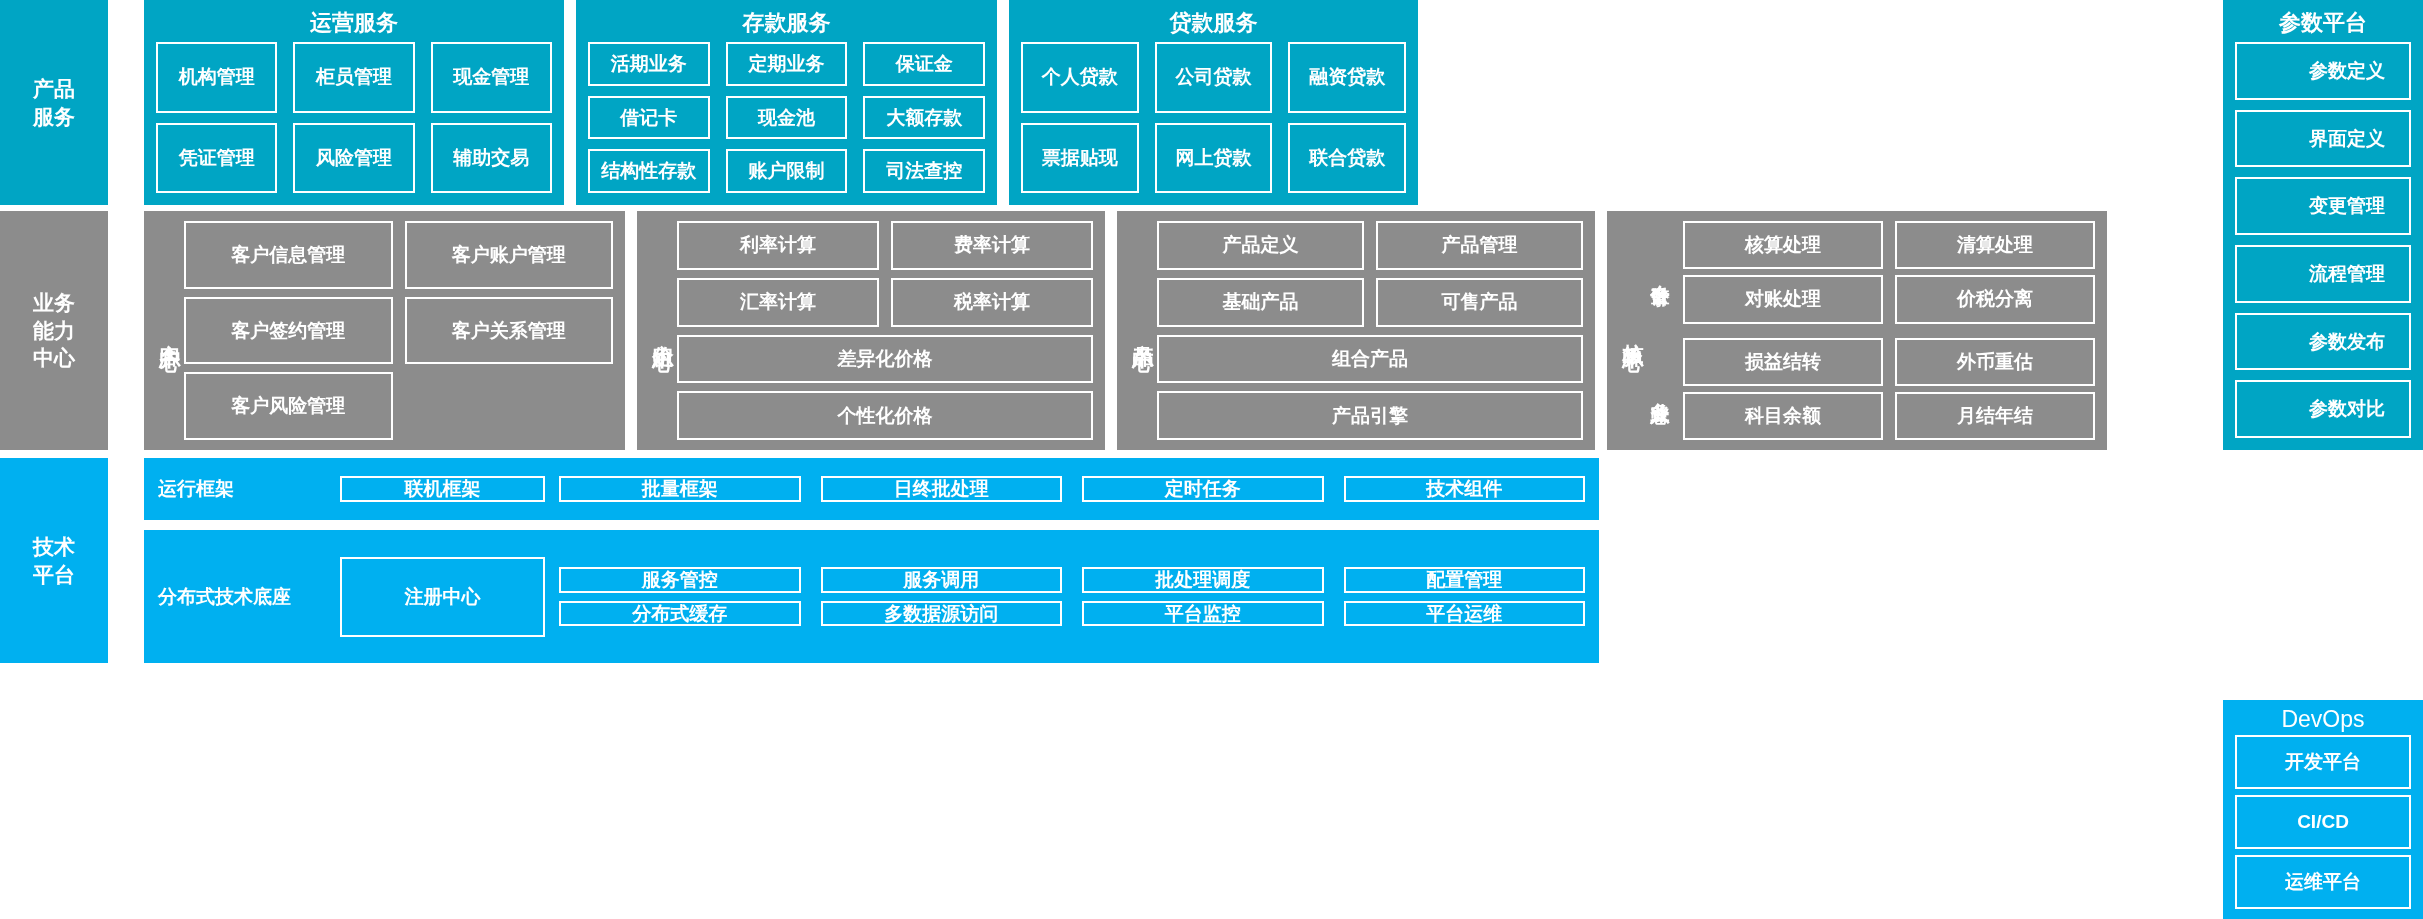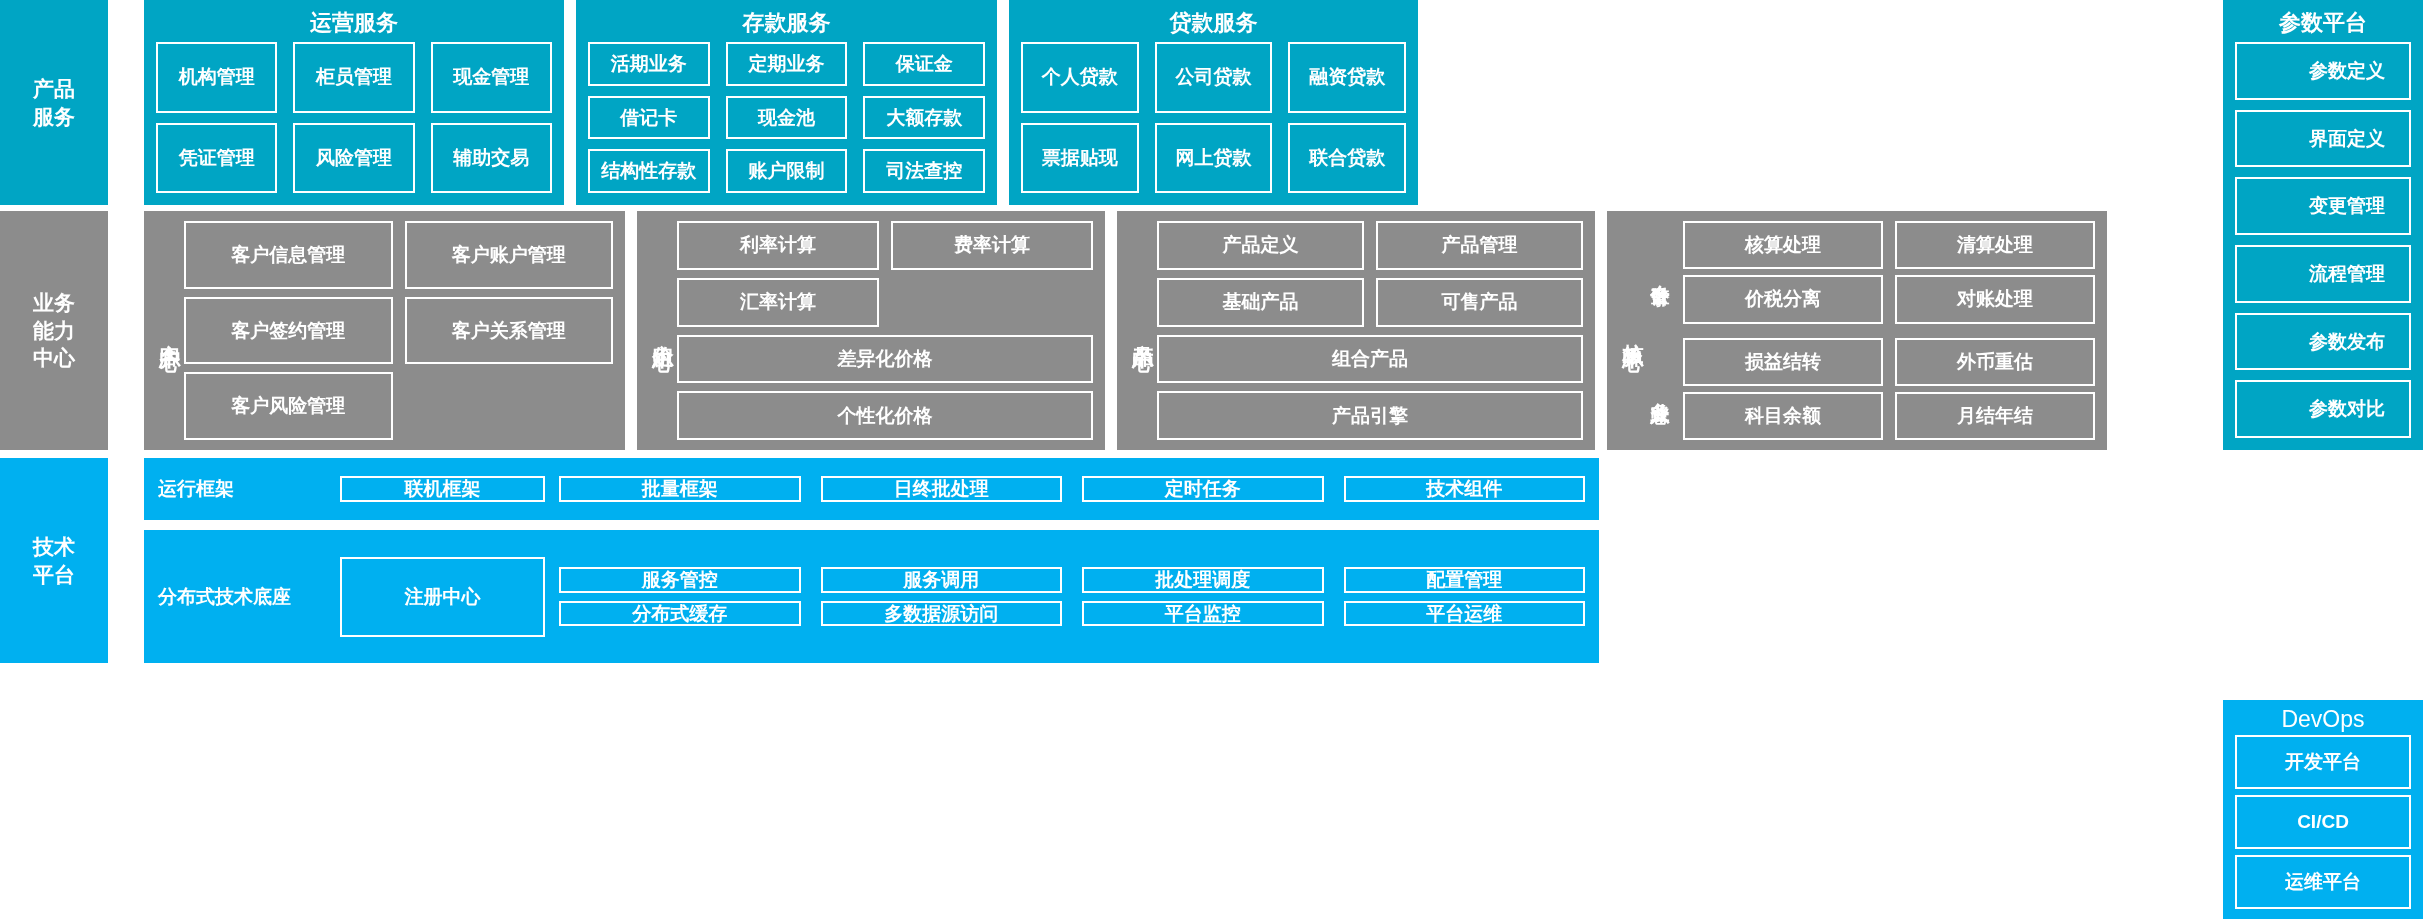--- a/index.html
+++ b/index.html
@@ -189,20 +189,21 @@
           <div class="tile">客户风险管理</div>
         </div>
       </div>
 
       <div class="center gray price">
         <div class="vlabel">定价中心</div>
         <div class="body">
           <div class="tile">利率计算</div>
           <div class="tile">费率计算</div>
           <div class="tile">汇率计算</div>
+          <div class="tile">税率计算</div>
           <div class="tile span2">差异化价格</div>
           <div class="tile span2">个性化价格</div>
         </div>
       </div>
 
       <div class="center gray prod">
         <div class="vlabel">产品中心</div>
         <div class="body">
           <div class="tile">产品定义</div>
           <div class="tile">产品管理</div>
@@ -214,22 +215,22 @@
       </div>
 
       <div class="center gray acct">
         <div class="vlabel">核算中心</div>
         <div class="body">
           <div class="sub">
             <div class="vlabel small">会计引擎</div>
             <div class="subgrid">
               <div class="tile">核算处理</div>
               <div class="tile">清算处理</div>
+              <div class="tile">对账处理</div>
               <div class="tile">价税分离</div>
-              <div class="tile">对账处理</div>
             </div>
           </div>
           <div class="sub">
             <div class="vlabel small">业务总账</div>
             <div class="subgrid">
               <div class="tile">损益结转</div>
               <div class="tile">外币重估</div>
               <div class="tile">科目余额</div>
               <div class="tile">月结年结</div>
             </div>

